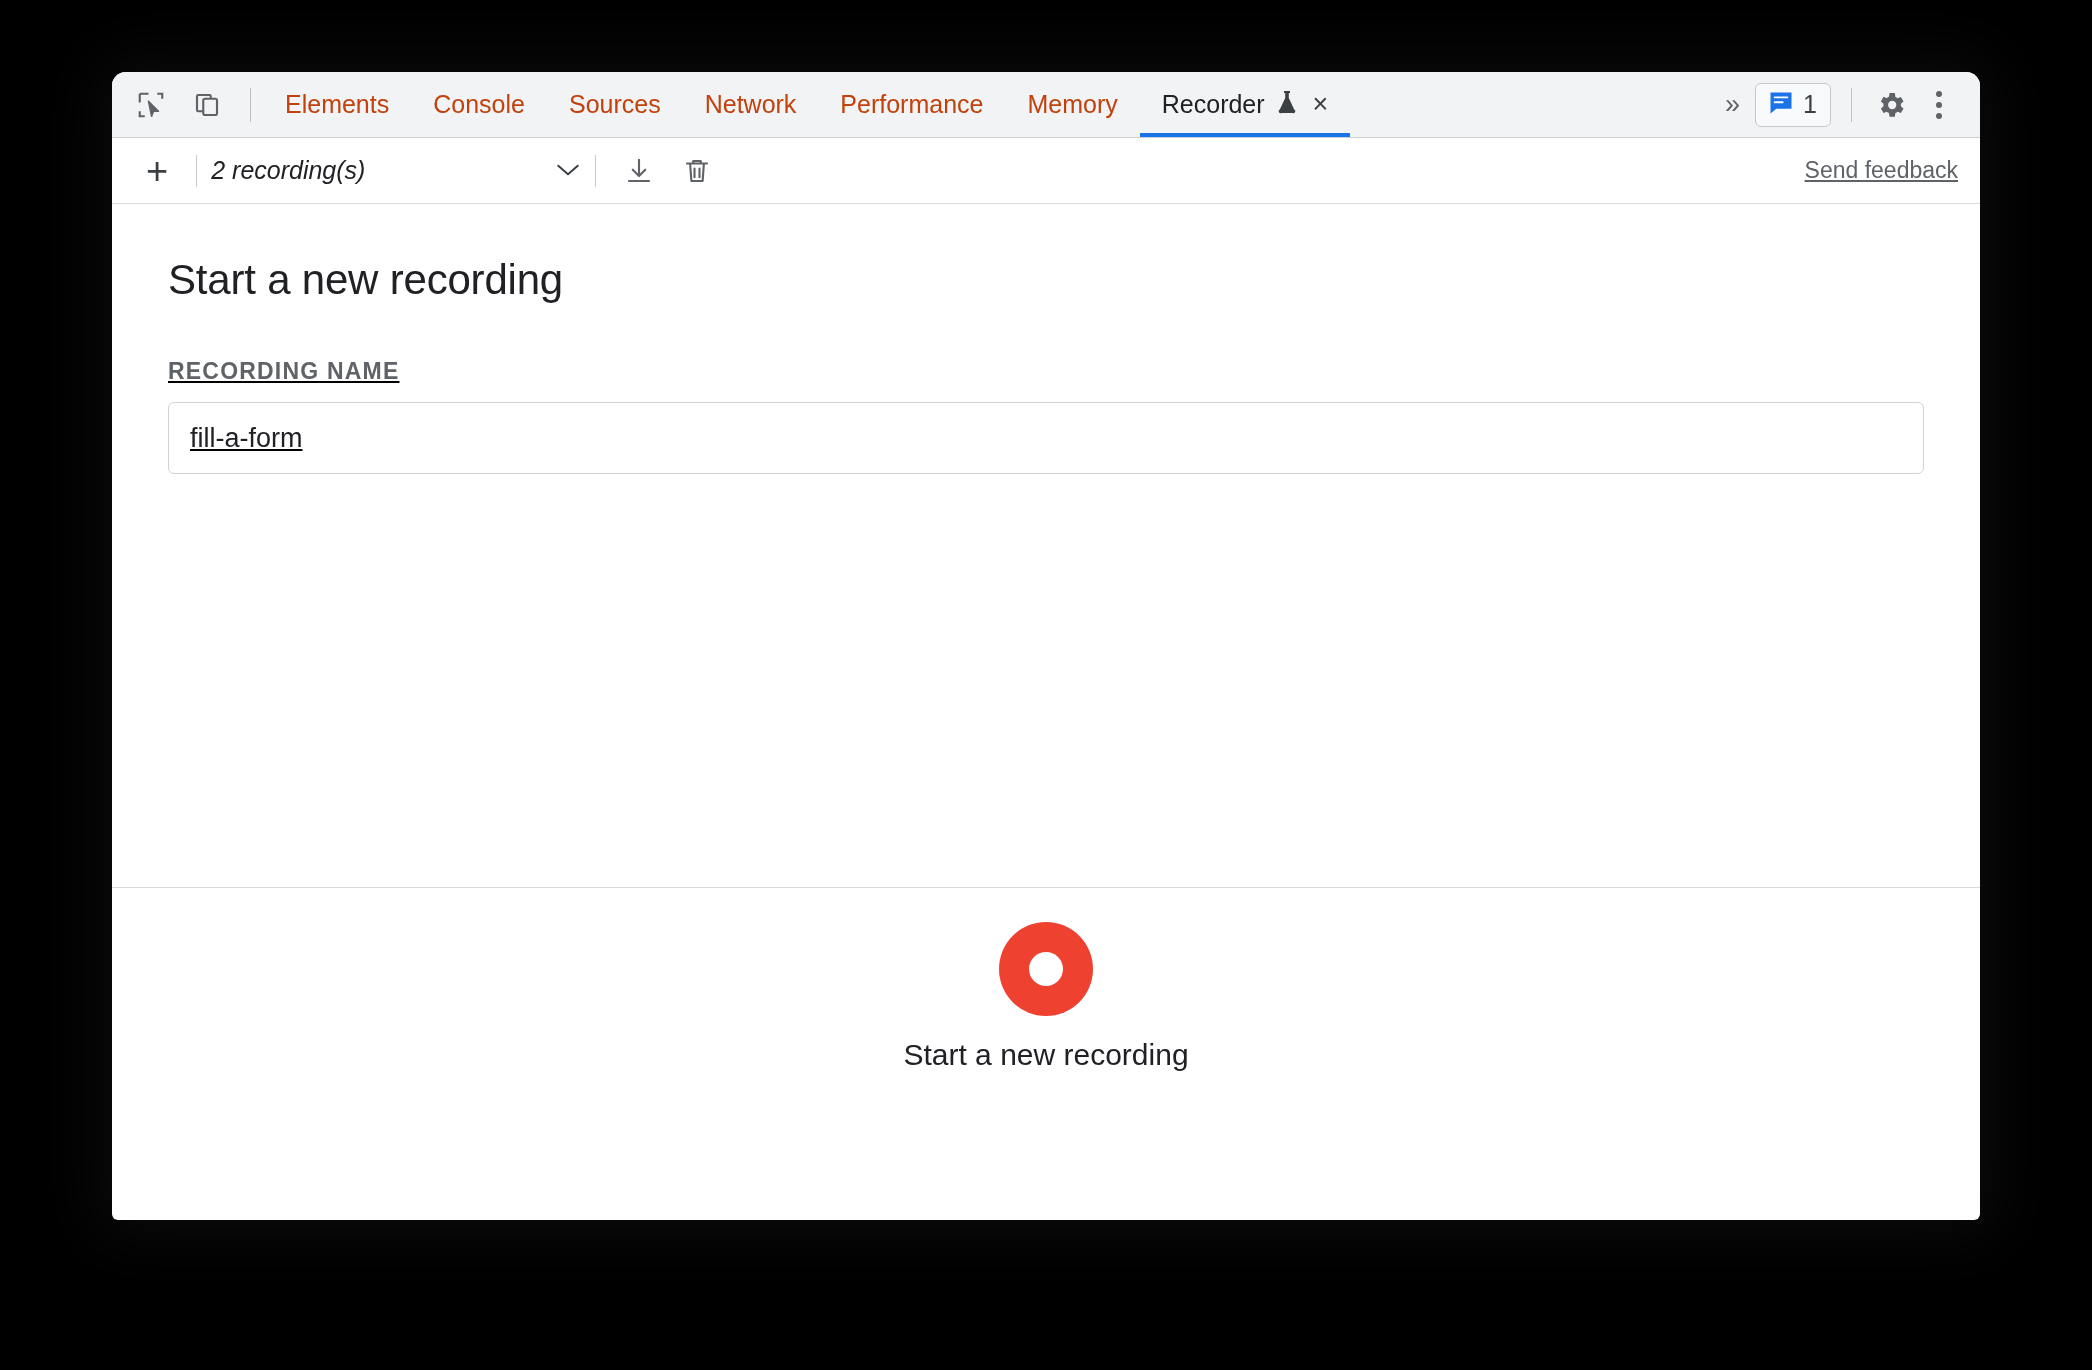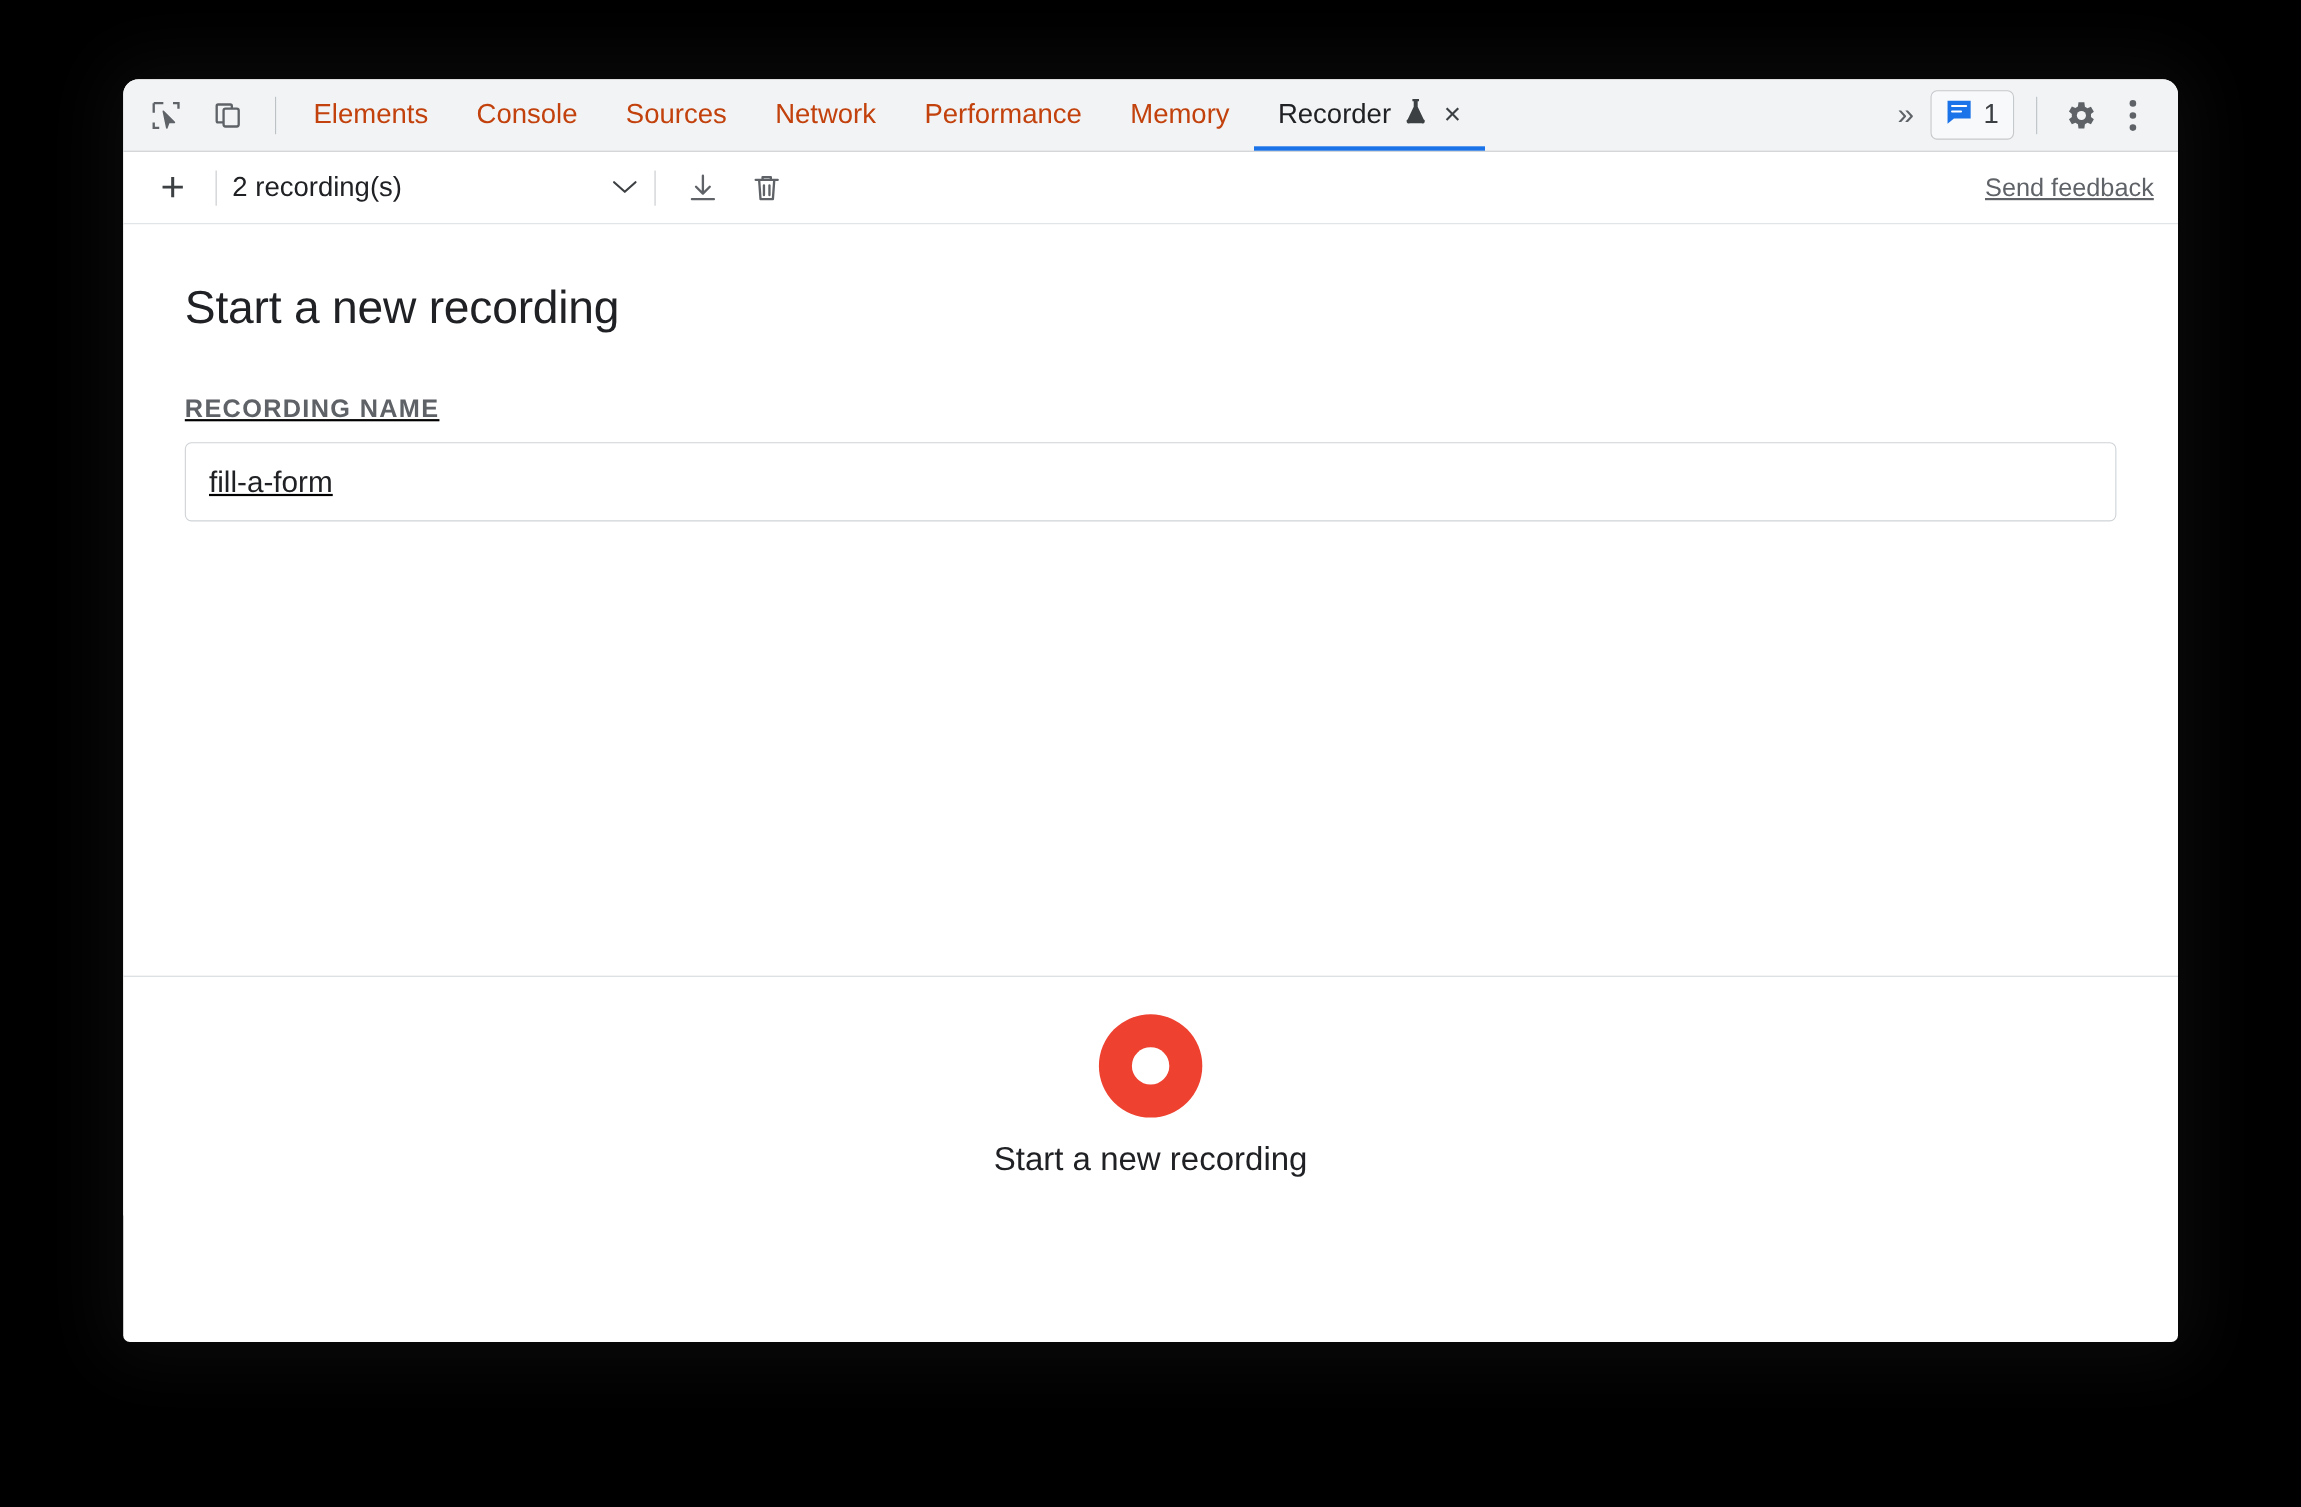--- a/index.html
+++ b/index.html
@@ -181,20 +181,21 @@
   .tb-div {
     width: 1px; height: 32px; background: #c6c9cc; margin: 0 14px;
   }
   .rec-select {
     display: flex;
     align-items: center;
     justify-content: space-between;
     width: 370px;
     font-size: 25px;
     color: #202124;
+    font-style: italic;
   }
   .rec-select .chev { color: #3c4043; font-size: 22px; }
   .dl-btn, .trash-btn { padding: 0 14px; display:flex; align-items:center; }
   .feedback {
     margin-left: auto;
     font-size: 23px;
     color: #5f6368;
     text-decoration: underline;
   }
 

